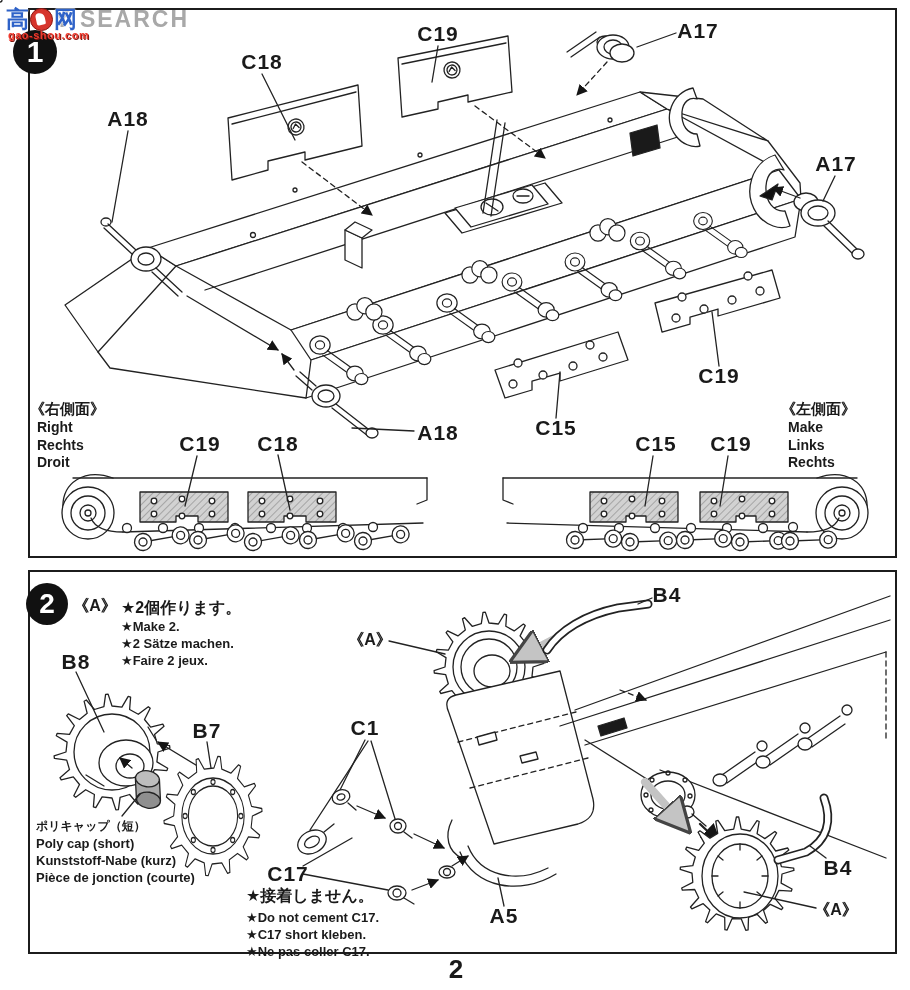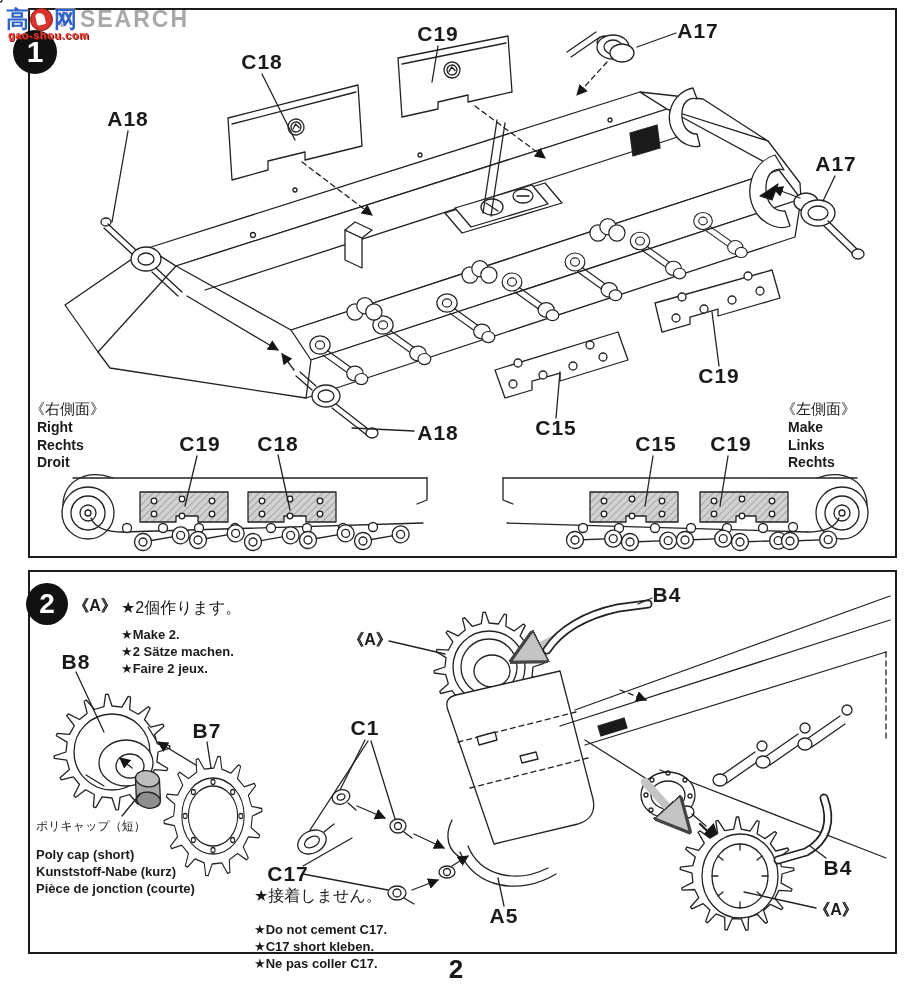--- a/index.html
+++ b/index.html
@@ -12,21 +12,21 @@
   .ln{fill:none;stroke:#222;stroke-width:1.3;stroke-linejoin:round;stroke-linecap:round}
   .fw{fill:#fff}
   .stepnum{position:absolute;background:#111;color:#fff;border-radius:50%;z-index:4;
            display:flex;align-items:center;justify-content:center;font-weight:700}
   #step1-circle{left:13px;top:30px;width:44px;height:44px;font-size:30px}
   #step2-circle{left:26px;top:583px;width:42px;height:42px;font-size:28px}
   .plabel{position:absolute;transform:translate(-50%,-50%);font-size:21px;font-weight:700;
           letter-spacing:1px;white-space:nowrap;z-index:3}
   .callout{font-size:16px;font-weight:700;letter-spacing:0}
   .tblock{position:absolute;white-space:nowrap;z-index:3}
-  .tblock .jp{font-weight:400;font-size:15px}
+  .tblock .jp{font-weight:700;font-size:15px}
   .tblock .l2{font-size:14px;font-weight:600;line-height:1.25;padding-left:7px}
   .noteblock .jp{font-size:16px}
   .noteblock .l2{font-size:13px;font-weight:600;line-height:1.3;padding-left:0}
   #pagenum{position:absolute;left:456px;top:969px;transform:translate(-50%,-50%);
            font-size:26px;font-weight:700;z-index:3}
   
   .wm{position:absolute;left:6px;top:4px;width:200px;height:44px;z-index:5}
   .wm-gray{position:absolute;left:30px;top:2px;font-size:23px;font-weight:800;color:#a8a8a8;
            letter-spacing:2px;white-space:nowrap}
   .wm-logo{position:absolute;left:0;top:0;display:flex;align-items:center;gap:1px}
@@ -481,30 +481,30 @@
 <div class="plabel" style="left:76px;top:662px">B8</div>
 <div class="plabel" style="left:207px;top:731px">B7</div>
 <div class="plabel" style="left:365px;top:728px">C1</div>
 <div class="plabel" style="left:288px;top:874px">C17</div>
 <div class="plabel" style="left:504px;top:916px">A5</div>
 <div class="plabel" style="left:667px;top:595px">B4</div>
 <div class="plabel" style="left:838px;top:868px">B4</div>
 
 <div class="tblock noteblock" style="left:121px;top:598px">
   <div class="jp">★2個作ります。</div>
-  <div class="l2" style="margin-top:8px">★Make 2.</div>
+  <div class="l2" style="">★Make 2.</div>
   <div class="l2">★2 Sätze machen.</div>
   <div class="l2">★Faire 2 jeux.</div>
 </div>
 <div class="tblock noteblock" style="left:36px;top:818px">
   <div class="jp" style="font-size:12px">ポリキャップ（短）</div>
-  <div class="l2" style="margin-top:12px">Poly cap (short)</div>
+  <div class="l2" style="margin-top:1px">Poly cap (short)</div>
   <div class="l2">Kunststoff-Nabe (kurz)</div>
   <div class="l2">Pièce de jonction (courte)</div>
 </div>
-<div class="tblock noteblock" style="left:254px;top:886px">
+<div class="tblock noteblock" style="left:246px;top:886px">
   <div class="jp">★接着しません。</div>
-  <div class="l2" style="margin-top:15px">★Do not cement C17.</div>
+  <div class="l2" style="margin-top:3px">★Do not cement C17.</div>
   <div class="l2">★C17 short kleben.</div>
   <div class="l2">★Ne pas coller C17.</div>
 </div>
 
 <div id="pagenum">2</div>
 
 </body></html>

